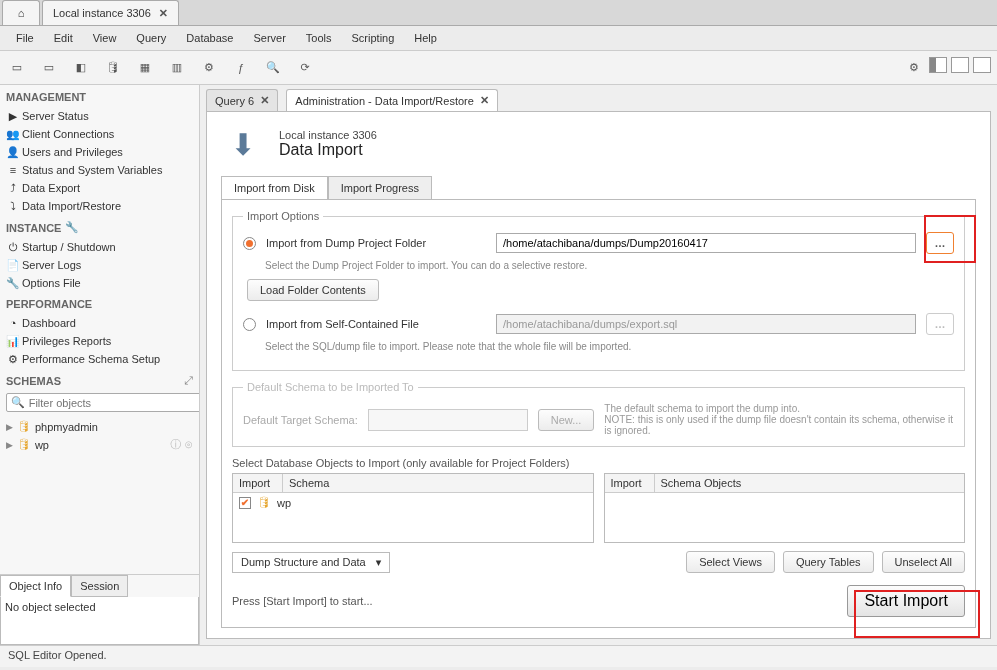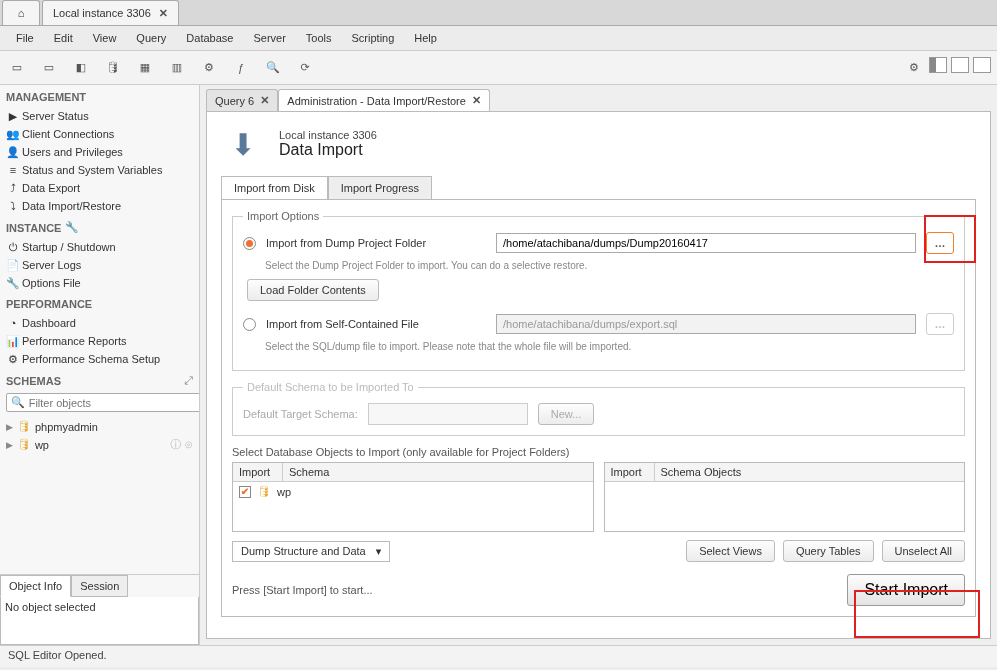--- a/index.html
+++ b/index.html
@@ -37,21 +37,21 @@
 .db-ico { color: #e6a731; }
 
 .obj-tabs { margin-top: auto; border-top: 1px solid #ccc; }
 .obj-tabs-row { display: flex; }
 .obj-tab { padding: 4px 8px; border: 1px solid #bbb; background: #eee; font-size: 11px; }
 .obj-tab.active { background: #fff; border-bottom-color: #fff; }
 .obj-body { background: #fff; border: 1px solid #bbb; border-top: none; height: 48px; padding: 4px; font-size: 11px; }
 
 
 .content { flex: 1; background: #efefef; display: flex; flex-direction: column; }
-.content-tabs { display: flex; padding: 4px 6px 0; gap: 0; }
+.content-tabs { display: flex; padding: 4px 6px 0; gap: 8px; }
 .ctab { padding: 4px 8px; background: #e4e4e4; border: 1px solid #bbb; border-bottom: none; display: flex; align-items: center; gap: 6px; border-radius: 3px 3px 0 0; font-size: 11px; }
 .ctab.active { background: #fff; }
 
 .panel { background: #fff; border: 1px solid #bbb; margin: 0 6px 6px; flex: 1; padding: 10px 14px; overflow: auto; }
 .panel-head { display: flex; align-items: center; gap: 14px; margin-bottom: 10px; }
 .big-icon { width: 44px; height: 44px; display:flex; align-items:center; justify-content:center; font-size:30px; color:#5b7a99; }
 .panel-head .titles .sub { font-size: 11px; color: #444; }
 .panel-head .titles .main-t { font-size: 16px; color: #222; }
 
 .inner-tabs { display: flex; }
@@ -189,21 +189,21 @@
         <span>Options File</span>
       </div>
 
     <div class="section-title">PERFORMANCE</div>
     <div class="nav-item">
         <span class="ico">◔</span>
         <span>Dashboard</span>
       </div>
     <div class="nav-item">
         <span class="ico">📊</span>
-        <span>Performance Reports</span>
+        <span>Privileges Reports</span>
       </div>
     <div class="nav-item">
         <span class="ico">⚙</span>
         <span>Performance Schema Setup</span>
       </div>
 
     <div class="schemas-head">
       <span class="section-title" style="padding:0">SCHEMAS</span>
       <span style="color:#888">⤢</span>
     </div>
@@ -280,20 +280,22 @@
           </div>
           <div class="hint">Select the SQL/dump file to import. Please note that the whole file will be imported.</div>
         </fieldset>
 
         <fieldset class="disabled">
           <legend>Default Schema to be Imported To</legend>
           <div class="schema-select">
             <span>Default Target Schema:</span>
             <div class="combo"></div>
             <button class="btn disabled">New...</button>
+            <div class="schema-note" style="white-space:pre-line">The default schema to import the dump into.
+NOTE: this is only used if the dump file doesn't contain its schema, otherwise it is ignored.</div>
           </div>
         </fieldset>
 
         <div style="margin:6px 0 4px;color:#555">Select Database Objects to Import (only available for Project Folders)</div>
         <div class="tables-wrap">
           <div class="table-box">
             <div class="th-row">
               <div class="th imp">Import</div>
               <div class="th" style="flex:1;border-right:none">Schema</div>
             </div>

